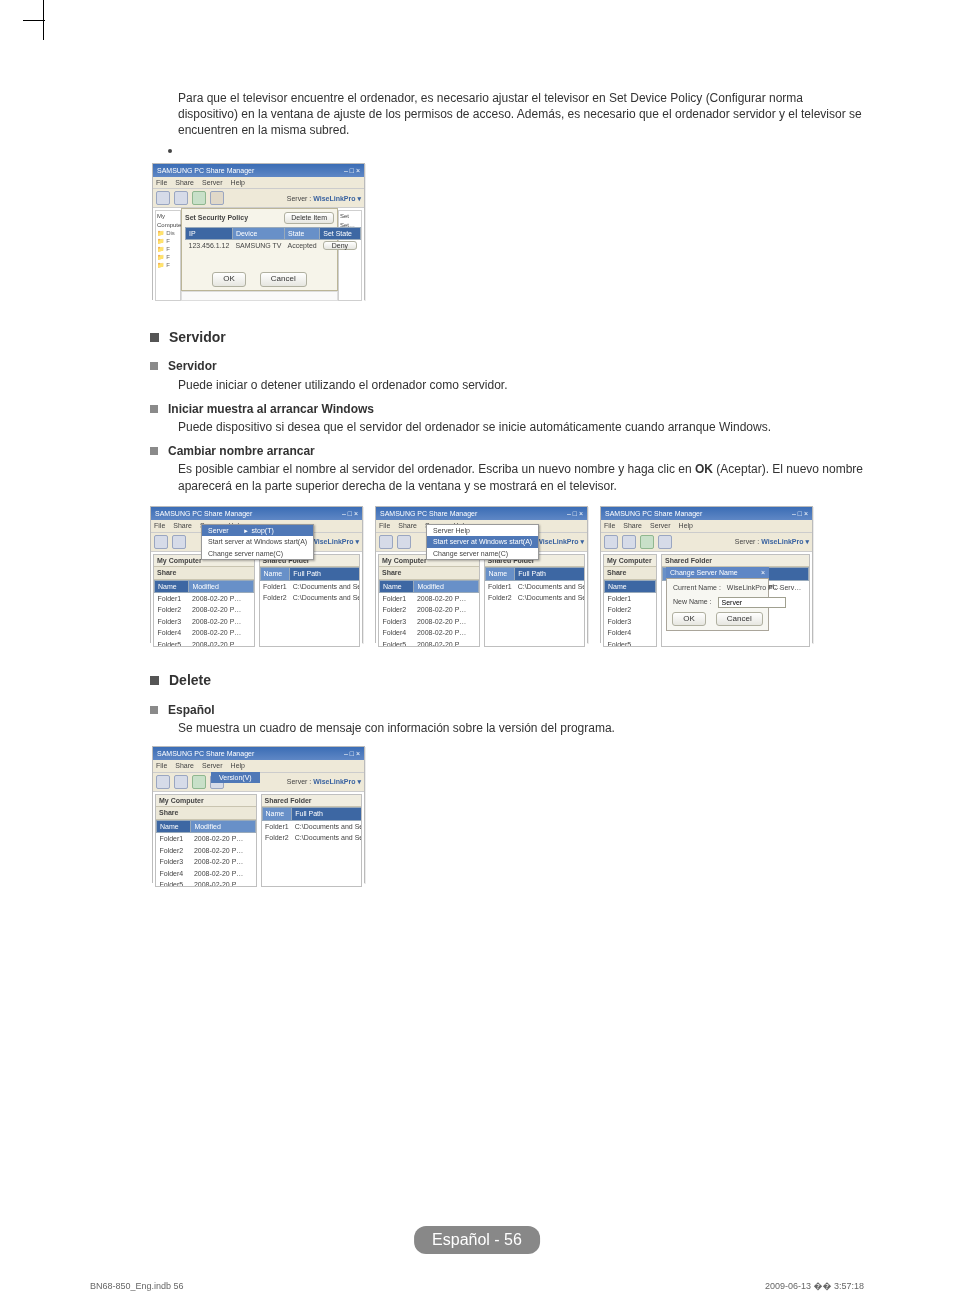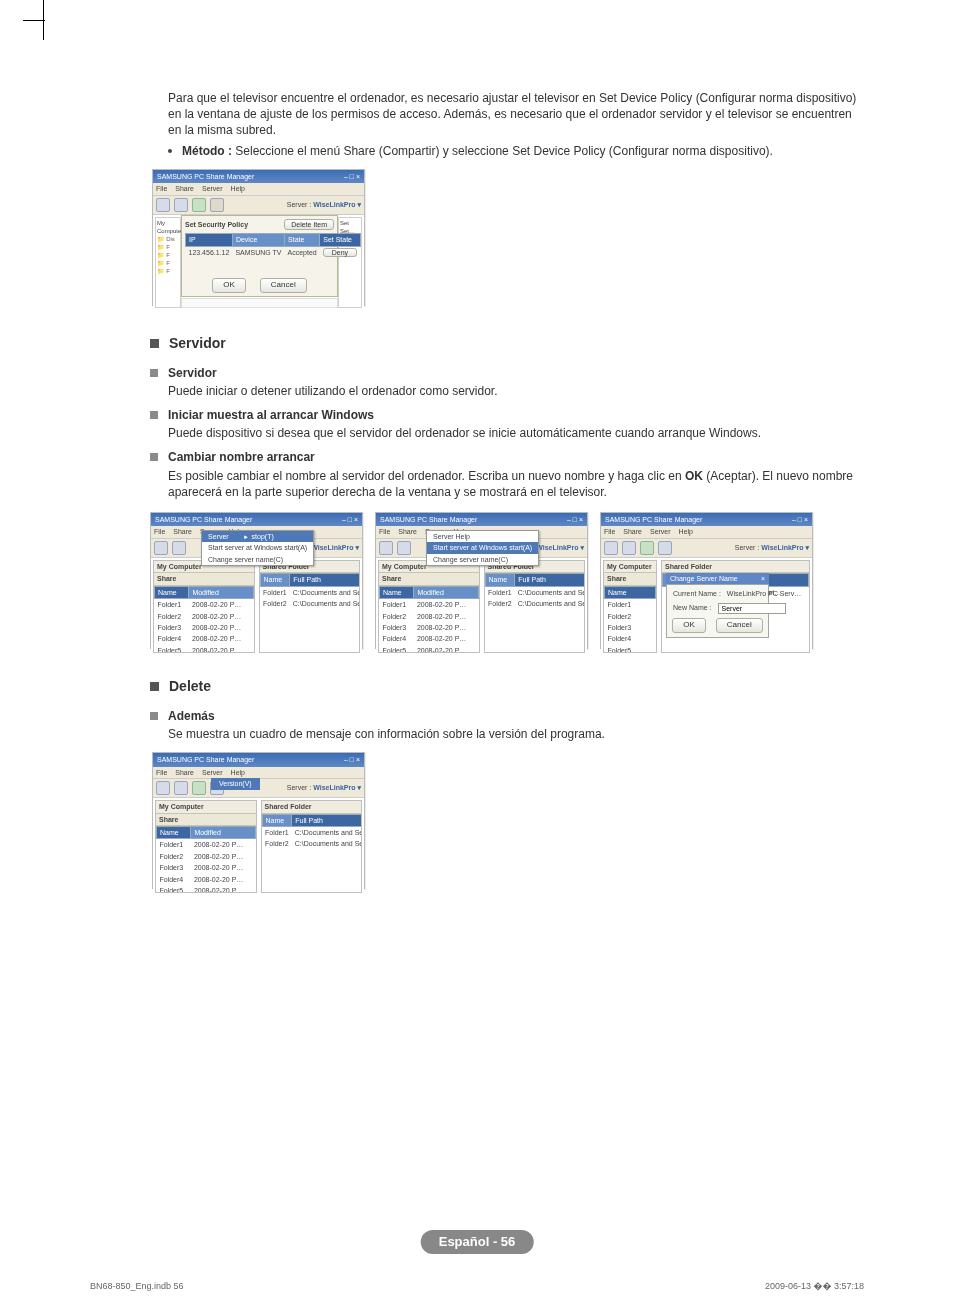--- a/index.html
+++ b/index.html
@@ -24,21 +24,21 @@
   }
   .h-square .bullet {
     width: 8px; height: 8px;
     background: #8a8a8a;
     margin-top: 4px;
     flex-shrink: 0;
   }
   .h-square .bullet.dark { background: #555; }
   .h-square .title { font-weight: bold; font-size: 12px; }
   .para {
-    margin-left: 18px;
+    margin-left: 28px;
     max-width: 690px;
   }
   .bullet-row {
     display: flex;
     gap: 10px;
     margin-left: 18px;
     margin-top: 4px;
     align-items: flex-start;
     max-width: 680px;
   }
@@ -154,22 +154,22 @@
     border:1px solid #a0a090; background:#fff;
     font-size:7px; padding:1px 3px; width:60px;
   }
   .page-pill {
     position: absolute;
     bottom: 56px;
     left: 50%;
     transform: translateX(-50%);
     background: #888;
     color: #fff;
-    font-size: 13px;
-    font-weight: bold;
+    font-size: 16px;
+    font-weight: normal;
     border-radius: 12px;
     padding: 3px 18px;
   }
   .foot-left {
     position: absolute;
     bottom: 18px; left: 90px;
     font-size: 9px; color: #666;
   }
   .foot-right {
     position: absolute;
@@ -200,23 +200,20 @@
 </style>
 </head>
 <body>
 
 <div class="cropmark top"></div>
 
 <div class="section-block">
   <div class="para">Para que el televisor encuentre el ordenador, es necesario ajustar el televisor en Set Device Policy (Configurar norma dispositivo) en la ventana de ajuste de los permisos de acceso. Además, es necesario que el ordenador servidor y el televisor se encuentren en la misma subred.</div>
   <div class="bullet-row">
     <div class="dot"></div>
-    <div>
-      <b>Método :</b><span> Seleccione el menú Share (Compartir) y seleccione Set Device Policy (Configurar norma dispositivo).</span>
-    </div>
   </div>
 
   <div class="screenshot" style="width:213px;height:137px;margin:10px 0 0 2px">
     <div class="titlebar">
       <span>SAMSUNG PC Share Manager</span>
       <span>– □ ×</span>
     </div>
     <div class="menubar">
       <span>File</span>
       <span>Share</span>
@@ -568,21 +565,21 @@
     </div>
   </div>
 </div>
 
 <div class="h-section">
   <div class="sq"></div>
   <div class="t">Delete</div>
 </div>
 <div class="h-square">
   <div class="bullet"></div>
-  <div class="title">Además</div>
+  <div class="title">Español</div>
 </div>
 <div class="para">Se muestra un cuadro de mensaje con información sobre la versión del programa.</div>
 
 <div class="screenshot" style="width:213px;height:137px;margin:10px 0 0 2px">
   <div class="titlebar">
     <span>SAMSUNG PC Share Manager</span>
       <span>– □ ×</span>
   </div>
   <div class="menubar">
     <span>File</span>

